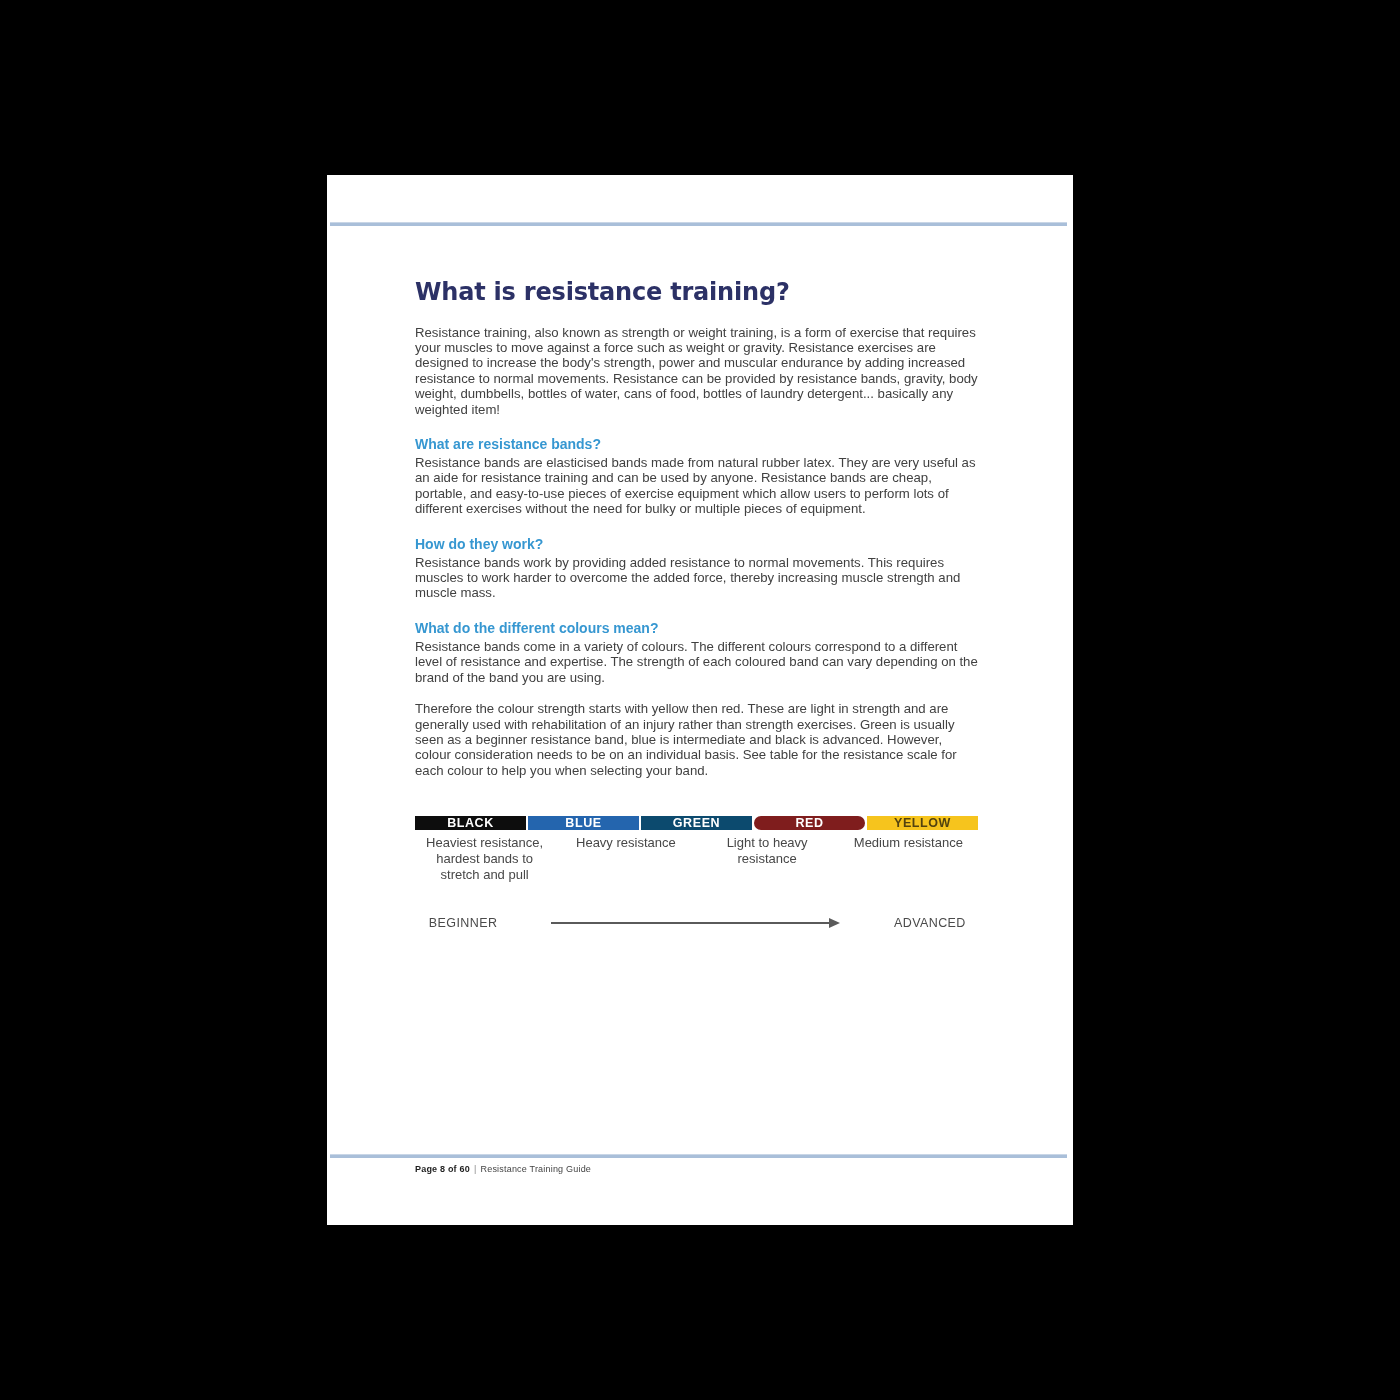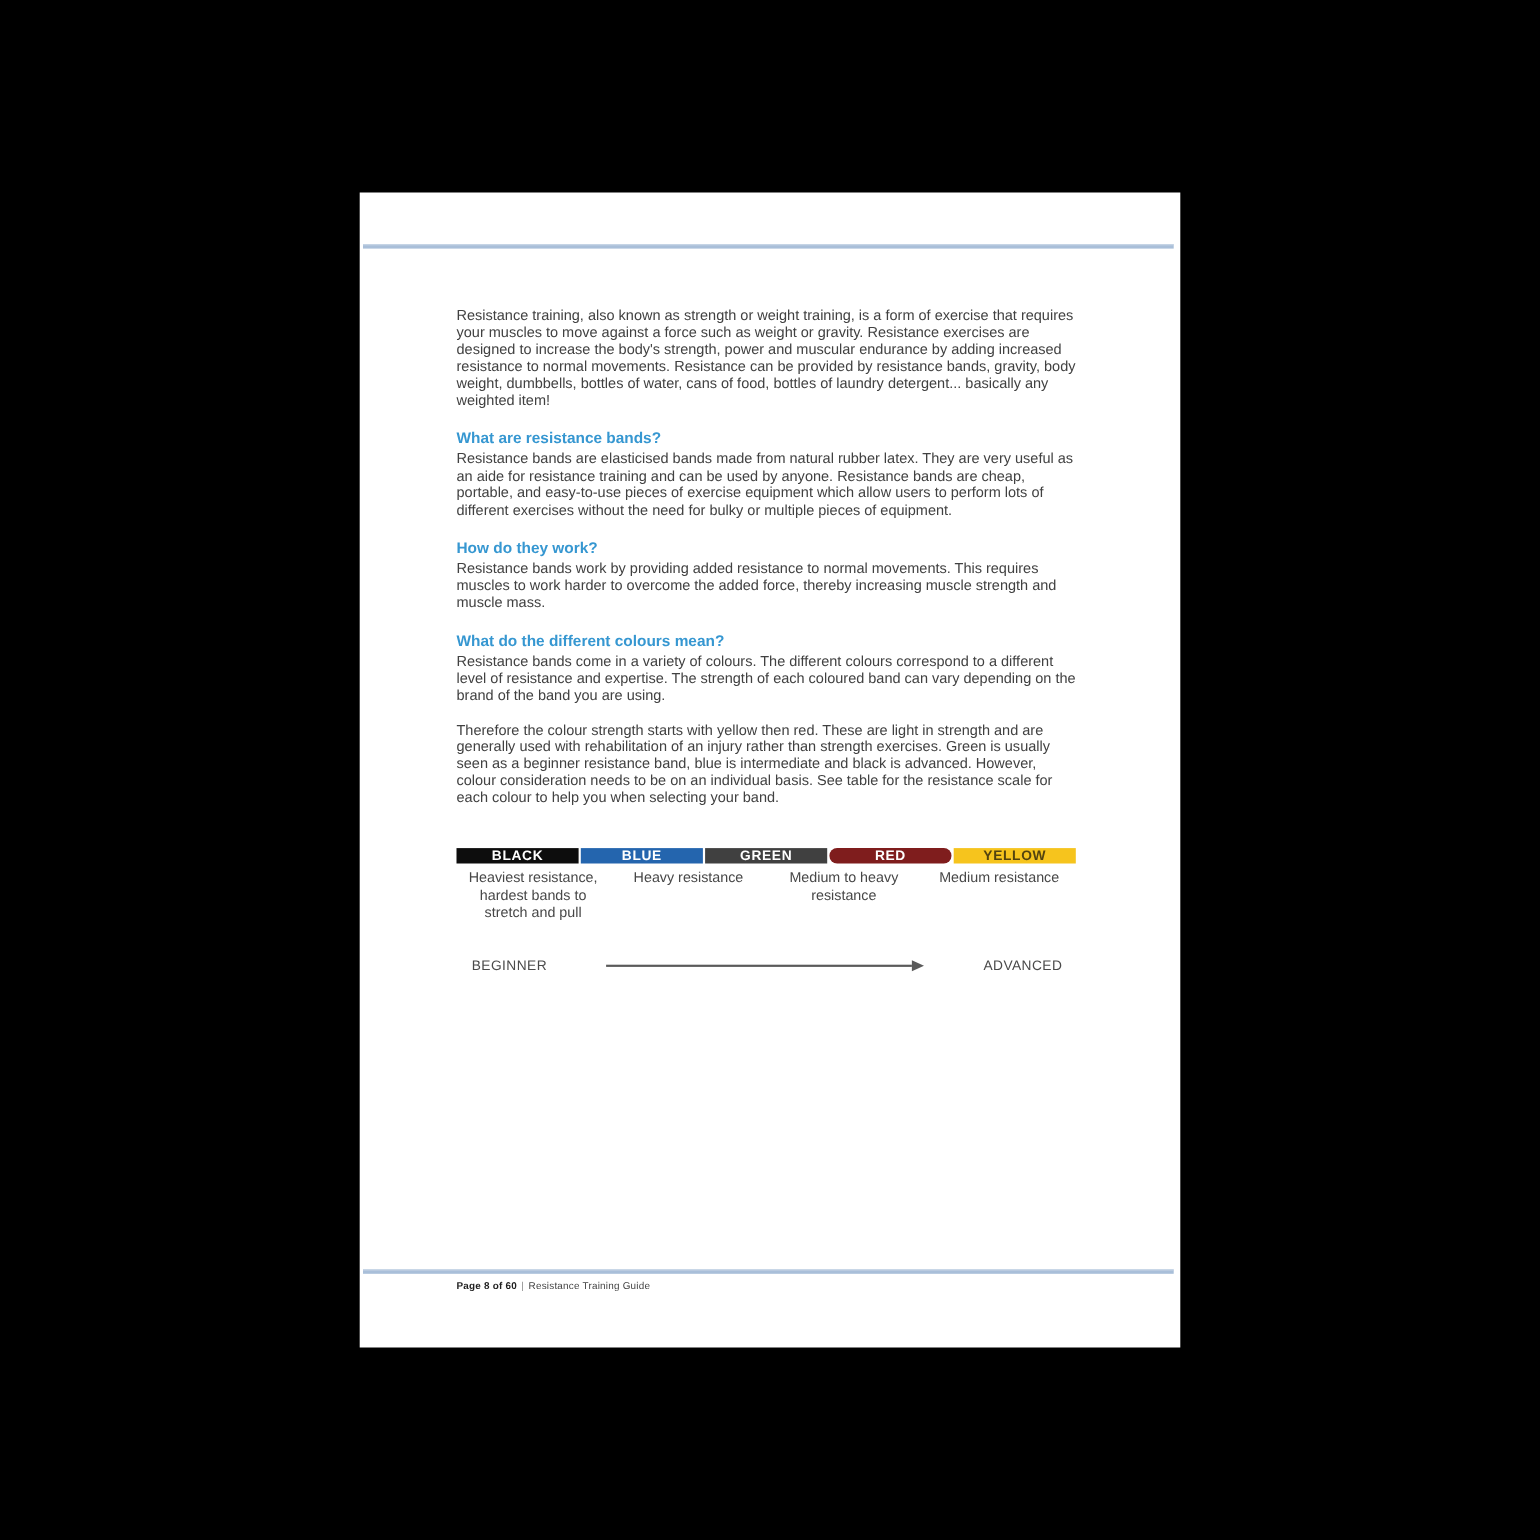--- a/index.html
+++ b/index.html
@@ -147,20 +147,21 @@
 </head>
 <body>
 
 <div class="canvas">
   <div class="doc-page">
 
     <div class="rule rule-top"></div>
 
     <div class="content">
 
+      <h1 class="page-title">What is resistance training?</h1>
 
       <p class="body">Resistance training, also known as strength or weight training, is a form of exercise that requires your muscles to move against a force such as weight or gravity. Resistance exercises are designed to increase the body's strength, power and muscular endurance by adding increased resistance to normal movements. Resistance can be provided by resistance bands, gravity, body weight, dumbbells, bottles of water, cans of food, bottles of laundry detergent... basically any weighted item!</p>
 
       <h2 class="sub">What are resistance bands?</h2>
       <p class="body">Resistance bands are elasticised bands made from natural rubber latex. They are very useful as an aide for resistance training and can be used by anyone. Resistance bands are cheap, portable, and easy-to-use pieces of exercise equipment which allow users to perform lots of different exercises without the need for bulky or multiple pieces of equipment.</p>
 
       <h2 class="sub">How do they work?</h2>
       <p class="body">Resistance bands work by providing added resistance to normal movements. This requires muscles to work harder to overcome the added force, thereby increasing muscle strength and muscle mass.</p>
 
       <h2 class="sub">What do the different colours mean?</h2>
@@ -168,35 +169,35 @@
       <p class="body gap">Therefore the colour strength starts with yellow then red. These are light in strength and are generally used with rehabilitation of an injury rather than strength exercises. Green is usually seen as a beginner resistance band, blue is intermediate and black is advanced. However, colour consideration needs to be on an individual basis. See table for the resistance scale for each colour to help you when selecting your band.</p>
 
 
       <div class="band-row">
         <div class="band-cell" style="background-color: rgb(13, 13, 13);">
           <span style="color: rgb(255, 255, 255);">BLACK</span>
         </div>
         <div class="band-cell" style="background-color: rgb(36, 101, 174);">
           <span style="color: rgb(255, 255, 255);">BLUE</span>
         </div>
-        <div class="band-cell" style="background-color: #404040;">
+        <div class="band-cell" style="background-color: #0c4a6e;">
           <span style="color: rgb(255, 255, 255);">GREEN</span>
         </div>
         <div class="band-cell" style="background-color: #7f1d1d; border-radius: 11px;">
           <span style="color: rgb(255, 255, 255);">RED</span>
         </div>
         <div class="band-cell" style="background-color: rgb(246, 196, 29);">
           <span style="color: rgb(83, 67, 15);">YELLOW</span>
         </div>
       </div>
 
       <div class="desc-row">
         <div class="band-desc">Heaviest resistance, hardest bands to stretch and pull</div>
         <div class="band-desc">Heavy resistance</div>
-        <div class="band-desc">Medium to heavy resistance</div>
+        <div class="band-desc">Light to heavy resistance</div>
         <div class="band-desc">Medium resistance</div>
       </div>
 
       <div class="scale-row">
         <div class="scale-label">BEGINNER</div>
         <div class="scale-mid">
           <div class="arrow-line"></div>
           <div class="arrow-head"></div>
         </div>
         <div class="scale-label">ADVANCED</div>

